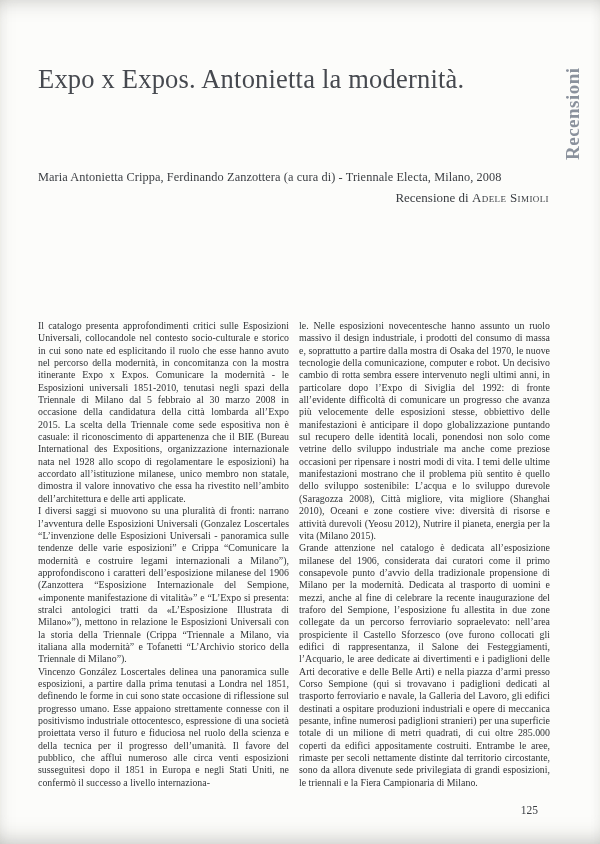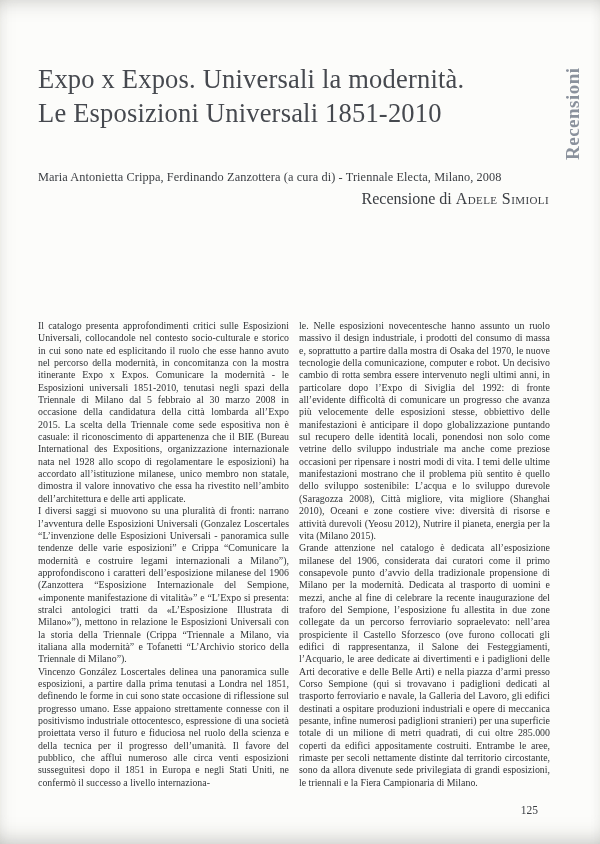--- a/index.html
+++ b/index.html
@@ -35,21 +35,21 @@
     top: 155px;
     font-size: 12.3px;
     color: #3a3d42;
     letter-spacing: 0.1px;
     margin-top: 15px;
   }
   .review-credit {
     position: absolute;
     right: 51px;
     top: 190px;
-    font-size: 16px;
+    font-size: 13px;
     color: #3a3d42;
     text-align: right;
   }
   .review-credit .sc {
     font-variant: small-caps;
     letter-spacing: 0.4px;
   }
   .section-tab {
     position: absolute;
     top: 42px;
@@ -91,22 +91,21 @@
   }
 </style>
 </head>
 <body>
 
 <div class="page">
 
   <div class="section-tab">Recensioni</div>
 
   <h1 class="title">
-    <span class="tl">Expo x Expos. Universali la modernità.</span>
-    <span class="tl">Le Esposizioni Universali 1851-2010</span>
+    <span class="tl">Expo x Expos. Antonietta la modernità.</span>
   </h1>
 
   <div class="authors">Maria Antonietta Crippa, Ferdinando Zanzottera (a cura di) - Triennale Electa, Milano, 2008</div>
 
   <div class="review-credit">
     <span>Recensione di</span>
     <span class="sc">Adele Simioli</span>
   </div>
 
   <div class="body">

